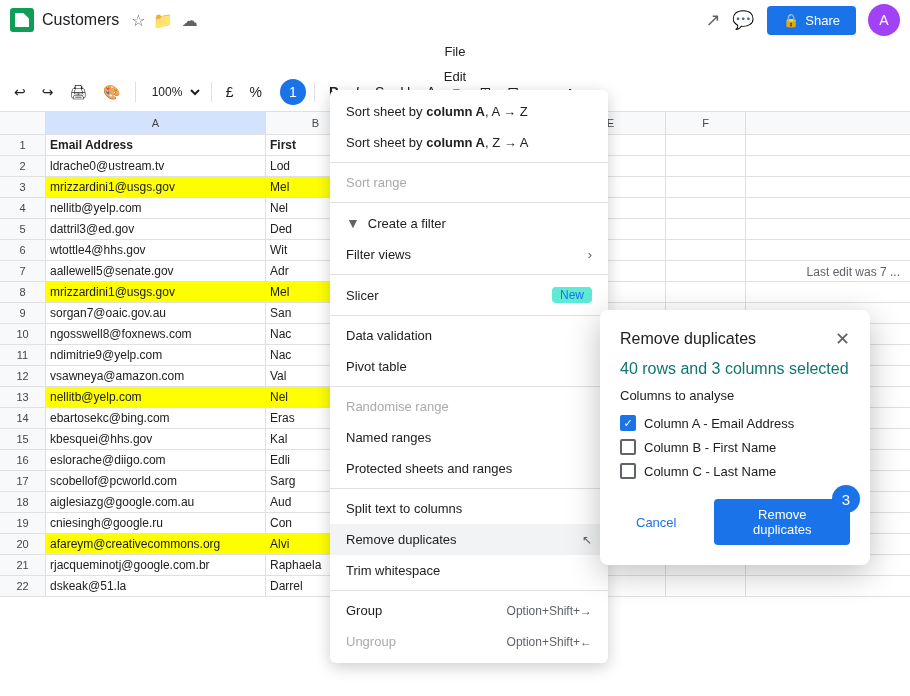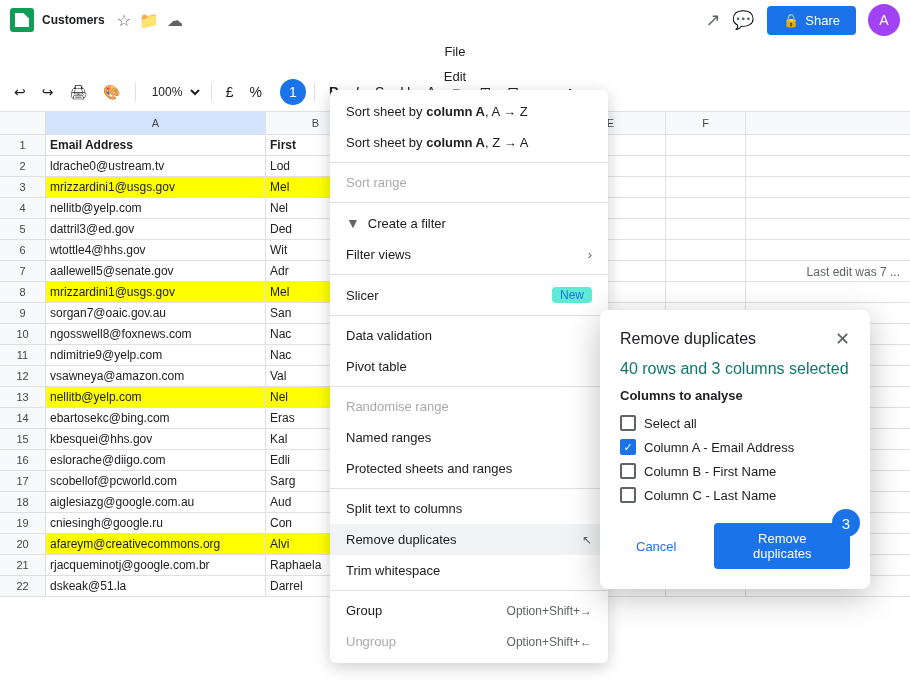--- a/index.html
+++ b/index.html
@@ -4,21 +4,21 @@
   <style>
     * { box-sizing: border-box; margin: 0; padding: 0; }
     body { font-family: 'Arial', sans-serif; font-size: 13px; background: #fff; overflow: hidden; width: 910px; height: 696px; position: relative; }
 
     
     .title-bar {
       display: flex; align-items: center; padding: 6px 10px; gap: 8px; height: 40px; background: #fff;
     }
     .app-icon { width: 24px; height: 24px; background: #0f9d58; border-radius: 3px; display: flex; align-items: center; justify-content: center; }
     .app-icon-inner { width: 14px; height: 14px; background: #fff; clip-path: polygon(0 0, 60% 0, 100% 40%, 100% 100%, 0 100%); position: relative; }
-    .app-title { font-size: 12px; color: #202124; font-weight: 700; }
+    .app-title { font-size: 16px; color: #202124; font-weight: 400; }
     .title-icons { display: flex; gap: 8px; color: #5f6368; margin-left: 4px; }
     .title-icons span { cursor: pointer; font-size: 16px; }
     .header-right { margin-left: auto; display: flex; align-items: center; gap: 12px; }
     .btn-share { background: #1a73e8; color: #fff; border: none; border-radius: 4px; padding: 7px 16px; font-size: 13px; cursor: pointer; display: flex; align-items: center; gap: 6px; font-weight: 500; }
     .avatar { width: 32px; height: 32px; border-radius: 50%; background: #a142f4; color: #fff; display: flex; align-items: center; justify-content: center; font-size: 14px; font-weight: 500; }
 
     
     .menu-bar {
       display: flex; align-items: center; padding: 0 10px; height: 32px; background: #fff; gap: 2px; flex-direction: column;
     }
@@ -85,21 +85,21 @@
       pointer-events: all;
     }
     .dialog-header { display: flex; justify-content: space-between; align-items: center; margin-bottom: 12px; }
     .dialog-title { font-size: 16px; font-weight: 500; color: #202124; }
     .dialog-close { background: none; border: none; cursor: pointer; font-size: 18px; color: #5f6368; padding: 0; line-height: 1; }
     .dialog-info { font-size: 16px; color: #0f766e; margin-bottom: 10px; }
     .dialog-checkbox-row { display: flex; align-items: center; gap: 8px; margin-bottom: 12px; }
     .cb-checked { width: 16px; height: 16px; background: #1a73e8; border-radius: 2px; display: flex; align-items: center; justify-content: center; flex-shrink: 0; }
     .cb-checked::after { content: '✓'; color: #fff; font-size: 11px; }
     .cb-unchecked { width: 16px; height: 16px; border: 2px solid #5f6368; border-radius: 2px; flex-shrink: 0; }
-    .dialog-section-title { font-size: 13px; font-weight: 700; color: #202124; margin-bottom: 8px; }
+    .dialog-section-title { font-size: 13px; font-weight: 400; color: #202124; margin-bottom: 8px; }
     .dialog-col-item { display: flex; align-items: center; gap: 8px; padding: 4px 0; font-size: 13px; color: #202124; }
     .dialog-footer { display: flex; justify-content: flex-end; gap: 22px; margin-top: 16px; }
     .btn-cancel { background: none; border: none; color: #1a73e8; font-size: 13px; padding: 8px 16px; border-radius: 4px; cursor: pointer; font-weight: 500; }
     .btn-remove { background: #1a73e8; color: #fff; border: none; border-radius: 4px; padding: 8px 16px; font-size: 13px; cursor: pointer; font-weight: 500; }
     .step-badge { width: 28px; height: 28px; border-radius: 50%; background: #1a73e8; color: #fff; display: flex; align-items: center; justify-content: center; font-size: 15px; font-weight: 500; position: absolute; }
   </style>
 </head>
 <body>
 
 <div class="title-bar">
@@ -445,24 +445,20 @@
 </div>
 
 <div class="dialog">
   <div class="dialog-header">
     <span class="dialog-title">Remove duplicates</span>
     <button class="dialog-close">✕</button>
   </div>
   <div class="dialog-info">40 rows and 3 columns selected</div>
   <div class="dialog-section-title">Columns to analyse</div>
   <div class="dialog-col-item">
-    <div class="cb-unchecked"></div>
-    <span>Select all</span>
-  </div>
-  <div class="dialog-col-item">
     <div class="cb-checked"></div>
     <span>Column A - Email Address</span>
   </div>
   <div class="dialog-col-item">
     <div class="cb-unchecked"></div>
     <span>Column B - First Name</span>
   </div>
   <div class="dialog-col-item">
     <div class="cb-unchecked"></div>
     <span>Column C - Last Name</span>

